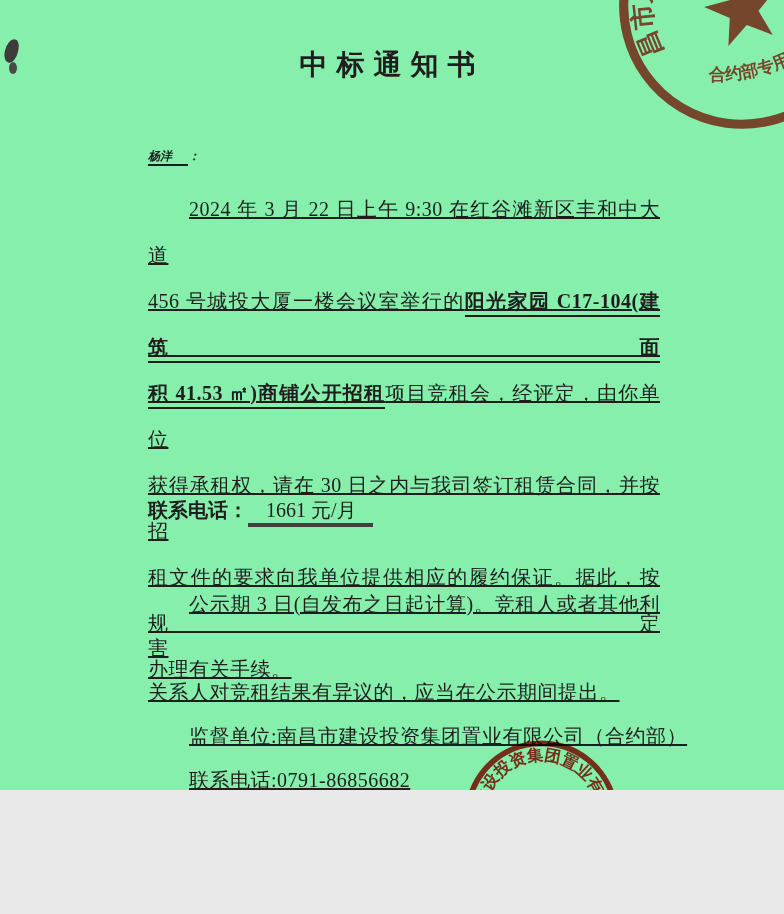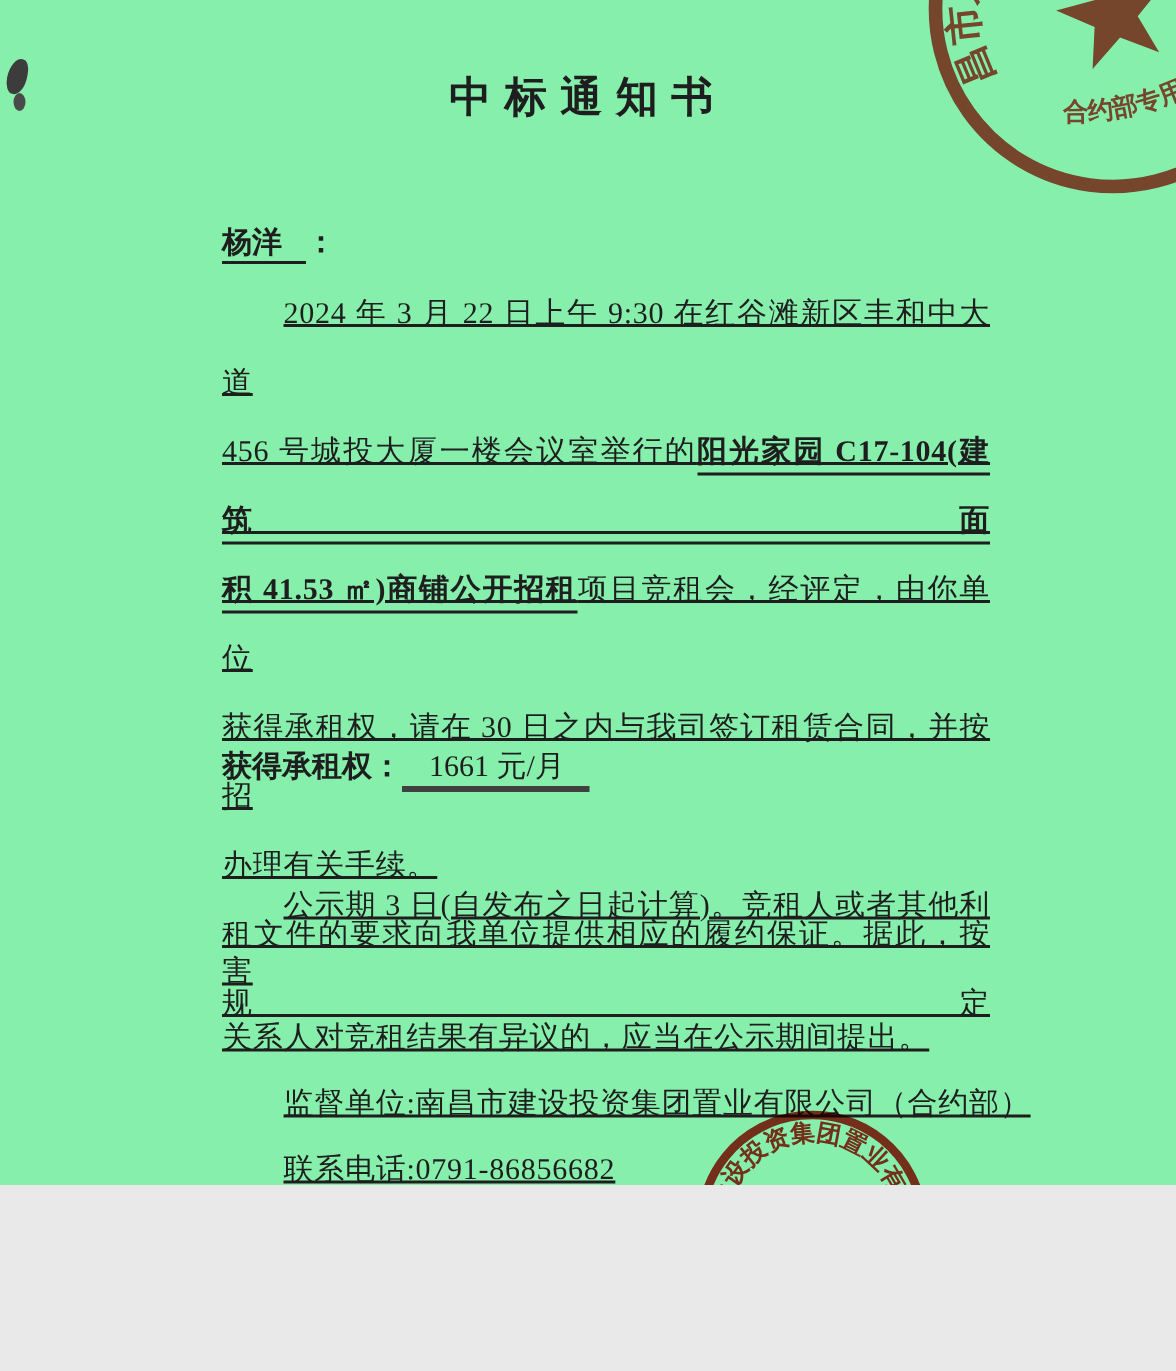--- a/index.html
+++ b/index.html
@@ -5,21 +5,21 @@
   html,body{margin:0;padding:0;background:#e9e9e9;}
   .page{
     position:relative;width:784px;height:790px;background:#86efac;
     overflow:hidden;font-family:"Liberation Serif","DejaVu Serif",serif;
     color:#1e1e1e;
   }
   .title{
     position:absolute;top:46px;left:50%;transform:translateX(-50%);
     font-size:28px;font-weight:bold;letter-spacing:9px;white-space:nowrap;
   }
-  .salutation{position:absolute;top:148px;left:148px;font-size:20px;font-weight:bold;white-space:nowrap;}
+  .salutation{position:absolute;top:148px;left:148px;font-size:12px;font-weight:bold;white-space:nowrap;font-style:italic;}
   .salutation .name{border-bottom:2px solid #1e1e1e;padding-right:16px;padding-bottom:1px;}
   .textblock{position:absolute;left:148px;width:512px;font-size:20px;letter-spacing:.5px;text-decoration:underline;}
   .body-block{top:186px;line-height:46px;}
   .notice-block{top:582px;line-height:44px;}
   .doc-line{white-space:nowrap;}
   .doc-line.justify{white-space:normal;text-align:justify;text-align-last:justify;}
   .doc-line.indent{text-indent:2.05em;}
   .seg-bu{font-weight:bold;border-bottom:2px solid #1e1e1e;padding-bottom:3px;}
   .result-line{position:absolute;top:497px;left:148px;font-size:20px;white-space:nowrap;}
   .result-label{font-weight:bold;}
@@ -44,25 +44,25 @@
 
   <div class="title">中标通知书</div>
 
   <div class="salutation"><span class="name">杨洋</span><span>：</span></div>
 
   <div class="textblock body-block">
       <div class="doc-line indent justify"><span class="seg-n">2024 年 3 月 22 日上午 9:30 在红谷滩新区丰和中大道</span></div>
       <div class="doc-line justify"><span class="seg-n">456 号城投大厦一楼会议室举行的</span><span class="seg-bu">阳光家园 C17-104(建筑面</span></div>
       <div class="doc-line justify"><span class="seg-bu">积 41.53 ㎡)商铺公开招租</span><span class="seg-n">项目竞租会，经评定，由你单位</span></div>
       <div class="doc-line justify"><span class="seg-n">获得承租权，请在 30 日之内与我司签订租赁合同，并按招</span></div>
+      <div class="doc-line justify"><span class="seg-n">租文件的要求向我单位提供相应的履约保证。据此，按规定</span></div>
       <div class="doc-line"><span class="seg-n">办理有关手续。</span></div>
-      <div class="doc-line justify"><span class="seg-n">租文件的要求向我单位提供相应的履约保证。据此，按规定</span></div>
     </div>
 
-  <div class="result-line"><span class="result-label">获得承租权：</span><span class="result-value">1661 元/月</span></div>
+  <div class="result-line"><span class="result-label">联系电话：</span><span class="result-value">1661 元/月</span></div>
 
   <div class="textblock notice-block">
       <div class="doc-line indent justify"><span class="seg-n">公示期 3 日(自发布之日起计算)。竞租人或者其他利害</span></div>
       <div class="doc-line"><span class="seg-n">关系人对竞租结果有异议的，应当在公示期间提出。</span></div>
       <div class="doc-line indent"><span class="seg-n">监督单位:南昌市建设投资集团置业有限公司（合约部）</span></div>
       <div class="doc-line indent"><span class="seg-n">联系电话:0791-86856682</span></div>
     </div>
 
   <div class="lessor-line">招租人：南昌市建设投资集团置业有限公司</div>
   <div class="date-line">2024 年 3 月 22 日</div>

